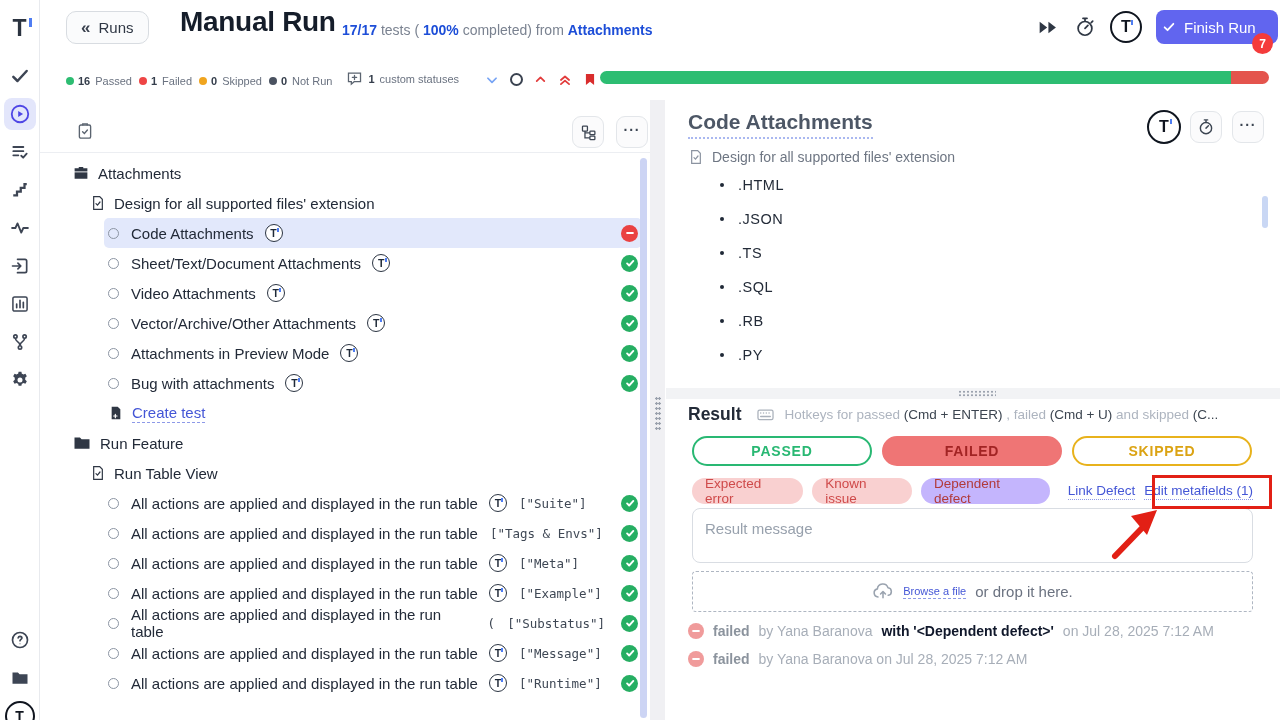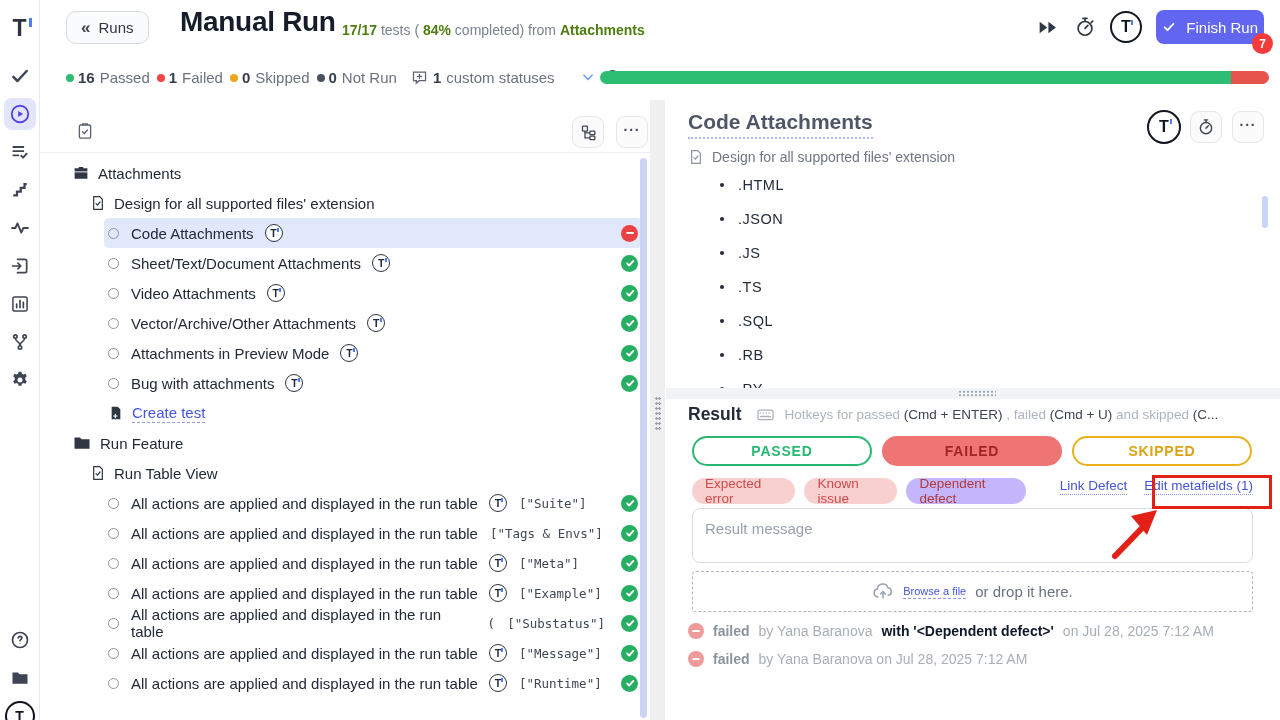--- a/index.html
+++ b/index.html
@@ -21,30 +21,30 @@
   .logoCircle{width:30px;height:30px;border:2.5px solid #10151f;border-radius:50%;display:flex;
        align-items:center;justify-content:center;font-weight:800;font-size:14px;color:#10151f;background:#fff}
   .rail .spacergrow{flex:1}
 
   
   .runs-btn{left:66px;top:11px;height:33px;padding:0 14px;border:1px solid #d8dce1;border-radius:10px;
        background:#fafbfc;display:flex;align-items:center;gap:8px;font-size:15px;color:#2f3744;cursor:pointer}
   .runs-btn .chev{font-size:17px;font-weight:700;color:#39414e}
   .page-title{left:180px;top:6px;font-size:28px;font-weight:700;color:#151d2a;letter-spacing:-.3px}
   .subtitle{left:342px;top:22px;font-size:14px;color:#7a8290;white-space:nowrap}
-  .subtitle b{color:#4d7c0f}
+  .subtitle b{color:#1d4ed8}
   .hdr-ic{color:#2f3744}
-  .finish-btn{left:1156px;top:10px;width:108px;height:34px;border-radius:8px;background:#6165ef;border:none;
-       display:flex;align-items:center;justify-content:space-between;gap:8px;color:#fff;font-size:15px;cursor:pointer;
+  .finish-btn{left:1156px;top:10px;width:122px;height:34px;border-radius:8px;background:#6165ef;border:none;
+       display:flex;align-items:center;justify-content:flex-start;gap:8px;color:#fff;font-size:15px;cursor:pointer;
        font-family:"Liberation Sans",sans-serif}
   .finish-badge{left:1252px;top:33px;width:21px;height:21px;border-radius:50%;background:#f43b3b;color:#fff;
        font-size:12px;font-weight:700;display:flex;align-items:center;justify-content:center;z-index:5}
 
   
-  .statusbar{left:66px;top:69px;height:18px;display:flex;align-items:flex-start;gap:7px;font-size:15px;color:#6a7280;white-space:nowrap}
+  .statusbar{left:66px;top:69px;height:18px;display:flex;align-items:flex-end;gap:7px;font-size:11px;color:#6a7280;white-space:nowrap}
   .statusbar b{color:#353e4c}
   .dot{width:8px;height:8px;border-radius:50%;display:inline-block;margin-right:-1px}
   .sb-group{display:flex;align-items:center;gap:5px;margin-right:7px}
   .sb-controls{display:flex;align-items:center;gap:11px;margin-left:12px}
   .circle-ic{width:13px;height:13px;border:2px solid #3a4250;border-radius:50%}
   .progress{left:600px;top:71px;width:669px;height:13px;border-radius:7px;overflow:hidden;display:flex}
   .progress .p-pass{background:#2dbd72;height:100%}
   .progress .p-fail{background:#e4544d;height:100%}
 
   
@@ -102,21 +102,21 @@
   .res-head .kbd{color:#aab1bb;flex:0 0 auto;margin-left:6px}
   .hk{font-size:13.5px}
   .hk .g{color:#adb4bf}
   .hk .b{color:#3c4550;font-weight:400}
   .res-buttons{left:692px;top:436px;display:flex;gap:10px}
   .rbtn{width:180px;height:30px;border-radius:16px;display:flex;align-items:center;justify-content:center;
        font-size:14px;font-weight:700;letter-spacing:.8px;cursor:pointer;background:#fff;font-family:"Liberation Sans",sans-serif}
   .rbtn.pass{border:2px solid #29b873;color:#29b873}
   .rbtn.fail{border:2px solid #ef7575;background:#ef7575;color:#a22424}
   .rbtn.skip{border:2px solid #e8b21c;color:#dba313}
-  .sub-row{left:692px;top:478px;width:561px;display:flex;align-items:flex-start;gap:17px}
+  .sub-row{left:692px;top:478px;width:561px;display:flex;align-items:center;gap:9px}
   .pill{height:26px;padding:0 13px;border-radius:14px;background:#f9d0d0;color:#cf4a4a;font-size:13.5px;
        display:flex;align-items:center;cursor:pointer}
   .pill.selected{background:#c4b5fd;color:#b13a3a}
   .sub-row .grow{flex:1}
   .meta-link{color:#4456d6;font-size:13.5px;border-bottom:1px dotted #8d99e8;padding-bottom:1px;cursor:pointer;white-space:nowrap}
   .msgbox{left:692px;top:508px;width:561px;height:55px;border:1px solid #d9dde3;border-radius:8px;resize:none;
        padding:11px 12px;font-size:15px;font-family:"Liberation Sans",sans-serif;color:#222a38;background:#fff}
   .msgbox::placeholder{color:#98a1ad}
   .upload{left:692px;top:571px;width:561px;height:41px;border:1.5px dashed #aeb6c2;border-radius:4px;
        display:flex;align-items:center;justify-content:center;gap:9px;font-size:15px;color:#6b7280;cursor:pointer}
@@ -208,21 +208,21 @@
       <div class="ric" style="margin-bottom: -12px;">
         <div class="logoCircle">T</div>
       </div>
     </nav>
 
   <button class="abs runs-btn">
     <span class="chev">«</span>
     <span>Runs</span>
   </button>
   <div class="abs page-title">Manual Run</div>
-  <div class="abs subtitle"><b>17/17</b><span> tests ( </span><b>84%</b><span> completed) from </span><b>Attachments</b></div>
+  <div class="abs subtitle"><b>17/17</b><span> tests ( </span><b>100%</b><span> completed) from </span><b>Attachments</b></div>
 
   <span class="abs ico hdr-ic" style="left:1038px;top:20px">
     <svg width="20" height="15" viewBox="0 0 24 18" fill="currentColor">
         <path d="M2 2l9 7-9 7zM12.5 2l9 7-9 7z"></path>
       </svg>
   </span>
   <span class="abs ico hdr-ic" style="left:1074px;top:16px">
     <svg width="22" height="22" viewBox="0 0 24 24" fill="none" stroke="currentColor" stroke-width="1.9" stroke-linecap="round">
         <circle cx="12" cy="13.5" r="7.5"></circle>
         <path d="M12 13.5l3.2-3.2M9.8 2.5h4.4M12 2.5v3M18.8 7.2l1.6-1.6"></path>
@@ -549,24 +549,20 @@
       <div class="extli">
         <span class="bullet"></span>
         <span>.HTML</span>
       </div>
       <div class="extli">
         <span class="bullet"></span>
         <span>.JSON</span>
       </div>
       <div class="extli">
         <span class="bullet"></span>
-        <span>.JS</span>
-      </div>
-      <div class="extli">
-        <span class="bullet"></span>
         <span>.TS</span>
       </div>
       <div class="extli">
         <span class="bullet"></span>
         <span>.SQL</span>
       </div>
       <div class="extli">
         <span class="bullet"></span>
         <span>.RB</span>
       </div>

